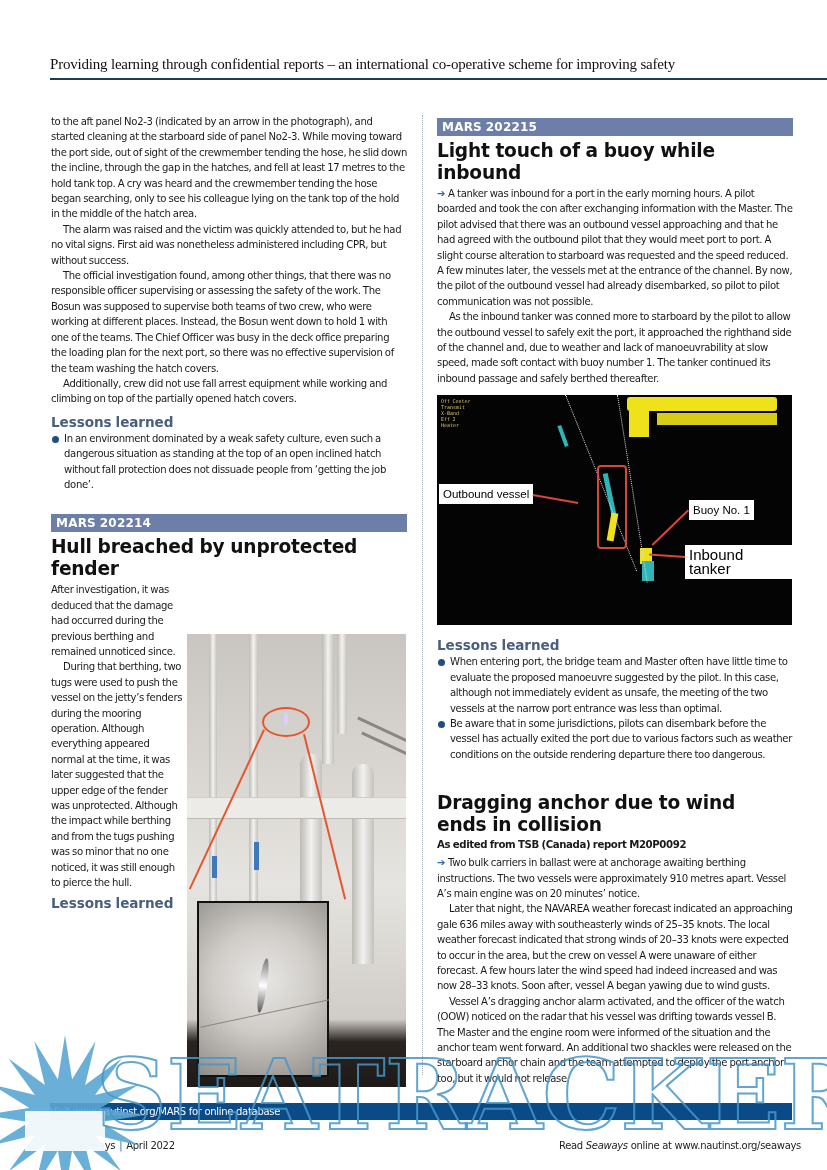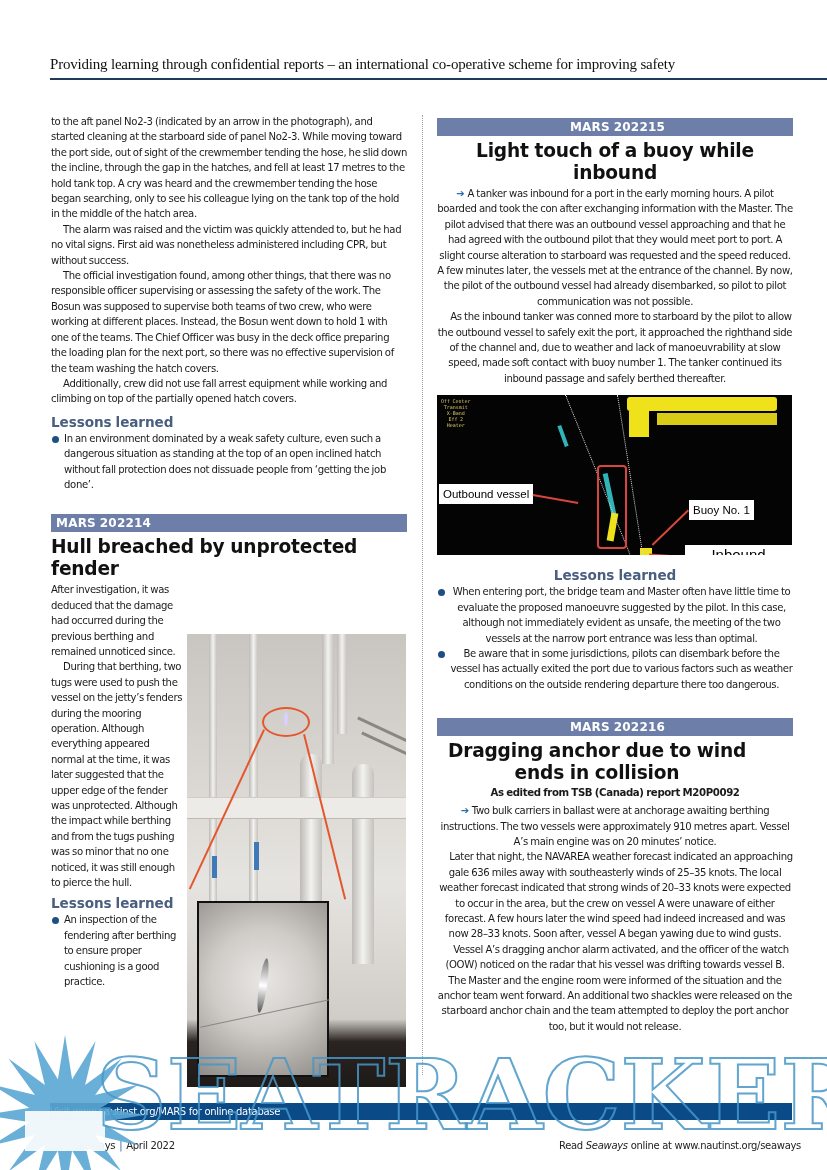--- a/index.html
+++ b/index.html
@@ -10,21 +10,21 @@
     position: absolute; left: 50px; top: 56px; width: 777px;
     font-family: "Liberation Serif", "DejaVu Serif", serif;
     font-size: 15px; letter-spacing: -0.2px; color: #111;
     white-space: nowrap;
   }
   .head-rule { position: absolute; left: 50px; top: 78px; width: 777px; height: 1.5px; background: #1d3a5a; }
   .col-divider { position: absolute; left: 422px; top: 115px; height: 960px; border-left: 1px dotted #9aa6b4; }
 
   .col { position: absolute; font-size: 10.1px; line-height: 15.4px; letter-spacing: -0.35px; word-spacing: -0.5px; }
   .col-left { left: 51px; top: 114px; width: 356px; }
-  .col-right { left: 437px; top: 118px; width: 356px; text-align: center; }
+  .col-right { left: 437px; top: 118px; width: 356px; }
 
   .para { text-indent: 0; }
   .para.indent { text-indent: 12px; }
 
   .mars-bar {
     background: #6d7fa8; color: #ffffff; font-weight: bold;
     font-size: 12px; height: 18px; line-height: 18px; padding-left: 5px;
     letter-spacing: 0.2px;
   }
   .story-title {
@@ -50,21 +50,21 @@
   .ring { position: absolute; left: 75px; top: 73px; width: 48px; height: 30px; border: 2px solid #e4572e; border-radius: 50%; }
   .inset {
     position: absolute; left: 10px; top: 267px; width: 132px; height: 176px;
     border: 2px solid #111; background: radial-gradient(circle at 50% 45%, #e8e6e3 0%, #cfccc8 45%, #8f8b86 100%);
   }
   .inset-gash { position: absolute; left: 60px; top: 55px; width: 8px; height: 55px; background: linear-gradient(180deg,#777,#fff,#555); border-radius: 50%; transform: rotate(8deg); }
   .leader { position: absolute; height: 2px; background: #e4572e; transform-origin: 0 0; }
 
   
   .radar {
-    position: relative; width: 355px; height: 160px; background: #040404; overflow: hidden; margin-top: 9px;
+    position: relative; width: 355px; height: 230px; background: #040404; overflow: hidden; margin-top: 9px;
   }
   .radar .yellow-blob { position: absolute; background: #f0e21a; }
   .radar .cyan-blob { position: absolute; background: #2fb5b8; }
   .radar .dotline { position: absolute; width: 0; border-left: 1.5px dotted #d8d8d8; transform-origin: 0 0; }
   .radar .label-box {
     position: absolute; background: #ffffff; color: #000; font-size: 11.5px; line-height: 14px;
     font-family: "Liberation Sans", sans-serif; letter-spacing: 0; word-spacing: 0; padding: 3px 4px;
   }
   .radar .red-box { position: absolute; left: 160px; top: 70px; width: 30px; height: 84px; border: 2px solid #d9463b; border-radius: 4px; }
   .radar .red-arrow { position: absolute; height: 1.5px; background: #d9463b; transform-origin: 0 0; }
@@ -103,21 +103,20 @@
   <div class="lessons-heading">Lessons learned</div>
   <p class="bullet">In an environment dominated by a weak safety culture, even such a dangerous situation as standing at the top of an open inclined hatch without fall protection does not dissuade people from ‘getting the job done’.</p>
 
   <div style="height:22px"></div>
   <div class="mars-bar">MARS 202214</div>
   <h2 class="story-title">Hull breached by unprotected fender</h2>
   <div class="wrap-text">
     <p class="para">After investigation, it was deduced that the damage had occurred during the previous berthing and remained unnoticed since.</p>
     <p class="para indent">During that berthing, two tugs were used to push the vessel on the jetty’s fenders during the mooring operation. Although everything appeared normal at the time, it was later suggested that the upper edge of the fender was unprotected. Although the impact while berthing and from the tugs pushing was so minor that no one noticed, it was still enough to pierce the hull.</p>
     <div class="lessons-heading" style="margin-top:5px">Lessons learned</div>
-    <p class="bullet">An inspection of the fendering after berthing to ensure proper cushioning is a good practice.</p>
   </div>
 </div>
 
 <div class="photo-hull" title="Hull puncture photograph with close-up inset">
   <div class="pipe" style="left:22px;top:0;width:8px;height:270px"></div>
   <div class="pipe" style="left:62px;top:0;width:9px;height:270px"></div>
   <div class="pipe" style="left:135px;top:0;width:12px;height:130px"></div>
   <div class="pipe" style="left:150px;top:0;width:10px;height:100px"></div>
   <div class="pipe" style="left:113px;top:120px;width:22px;height:200px;border-radius:10px 10px 0 0"></div>
   <div class="pipe" style="left:165px;top:130px;width:22px;height:200px;border-radius:10px 10px 0 0"></div>
@@ -167,21 +166,20 @@
     <div class="red-arrow" style="left:252px;top:116px;width:50px;transform:rotate(136deg)"></div>
     <div class="label-box" style="left:248px;top:150px;font-size:15px">Inbound tanker</div>
     <div class="red-arrow" style="left:248px;top:163px;width:36px;transform:rotate(184deg)"></div>
   </div>
 
   <div class="lessons-heading" style="margin-top:12px">Lessons learned</div>
   <p class="bullet">When entering port, the bridge team and Master often have little time to evaluate the proposed manoeuvre suggested by the pilot. In this case, although not immediately evident as unsafe, the meeting of the two vessels at the narrow port entrance was less than optimal.</p>
   <p class="bullet">Be aware that in some jurisdictions, pilots can disembark before the vessel has actually exited the port due to various factors such as weather conditions on the outside rendering departure there too dangerous.</p>
 
   <div style="height:26px"></div>
-  <div class="mars-bar">MARS 202216</div>
   <h2 class="story-title" style="width:320px">Dragging anchor due to wind ends in collision</h2>
   <div class="story-sub">As edited from TSB (Canada) report M20P0092</div>
   <p class="para"><span class="arrow">➔</span><span>Two bulk carriers in ballast were at anchorage awaiting berthing instructions. The two vessels were approximately 910 metres apart. Vessel A’s main engine was on 20 minutes’ notice.</span></p>
   <p class="para indent">Later that night, the NAVAREA weather forecast indicated an approaching gale 636 miles away with southeasterly winds of 25–35 knots. The local weather forecast indicated that strong winds of 20–33 knots were expected to occur in the area, but the crew on vessel A were unaware of either forecast. A few hours later the wind speed had indeed increased and was now 28–33 knots. Soon after, vessel A began yawing due to wind gusts.</p>
   <p class="para indent">Vessel A’s dragging anchor alarm activated, and the officer of the watch (OOW) noticed on the radar that his vessel was drifting towards vessel B. The Master and the engine room were informed of the situation and the anchor team went forward. An additional two shackles were released on the starboard anchor chain and the team attempted to deploy the port anchor too, but it would not release.</p>
 </div>
 
 <div class="footer-bar">Visit www.nautinst.org/MARS for online database</div>
 <div class="folio">
   <span>18</span><span class="sep">|</span><span>Seaways</span><span class="sep">|</span><span>April 2022</span>

